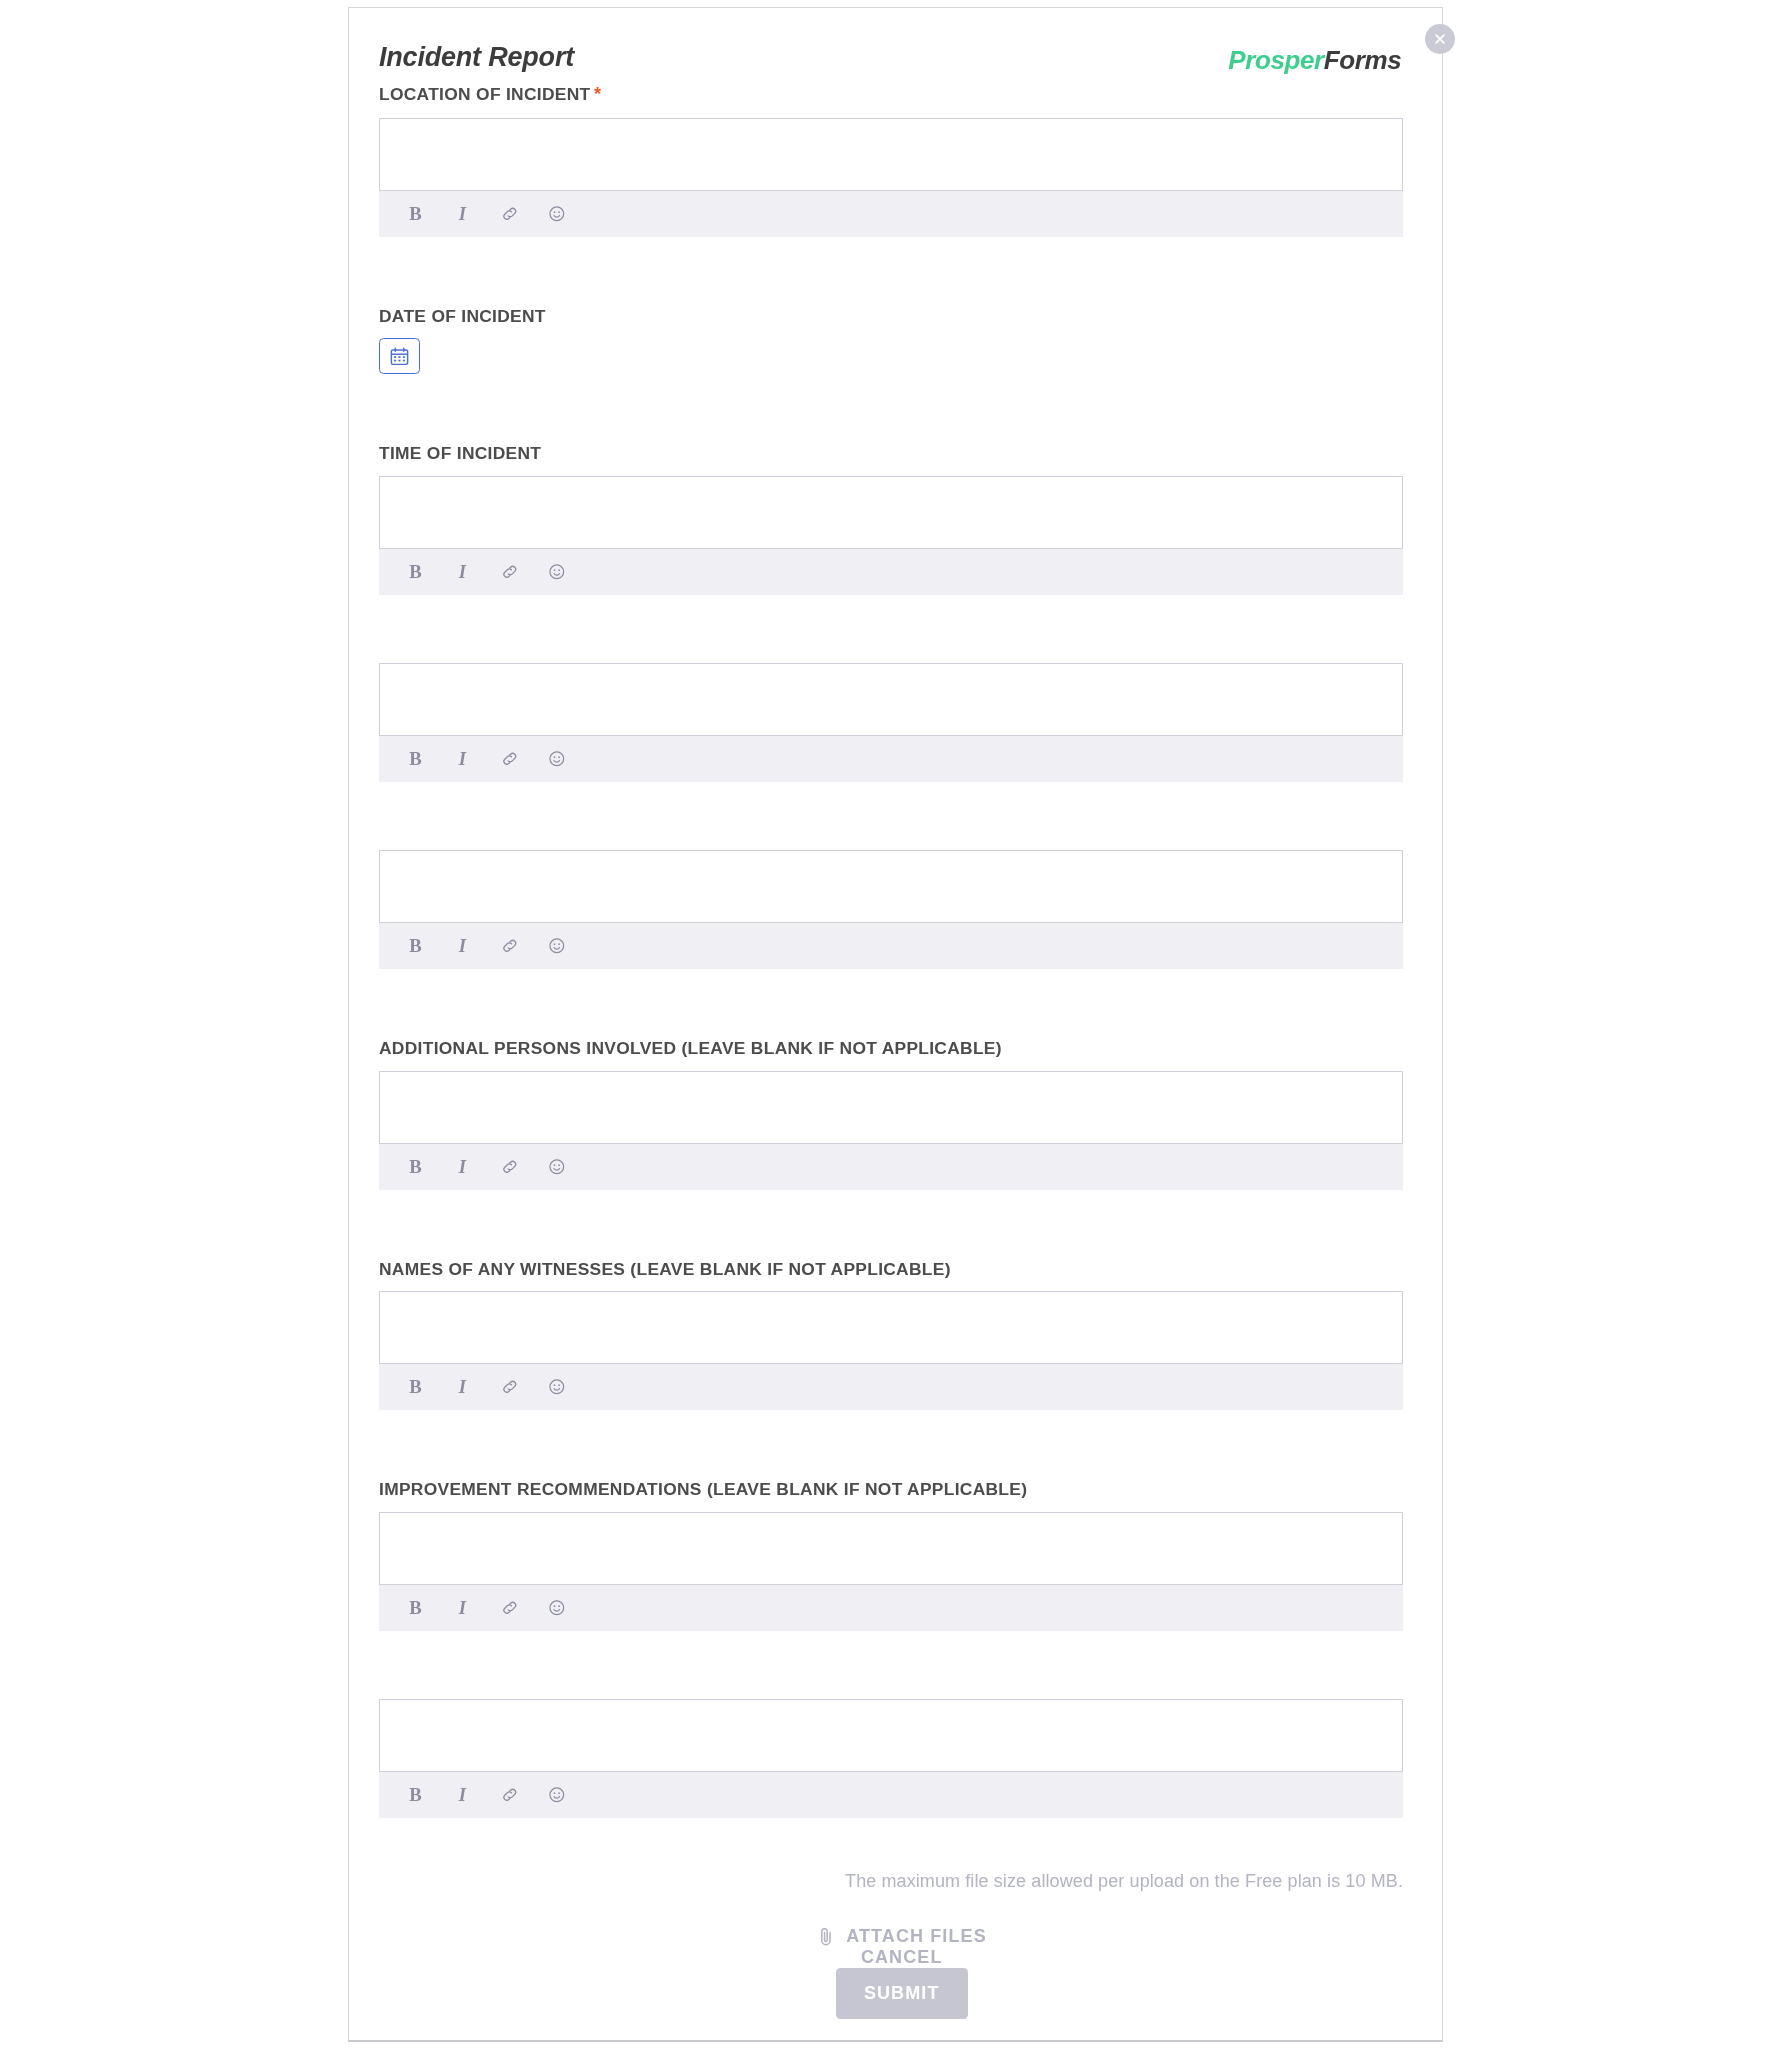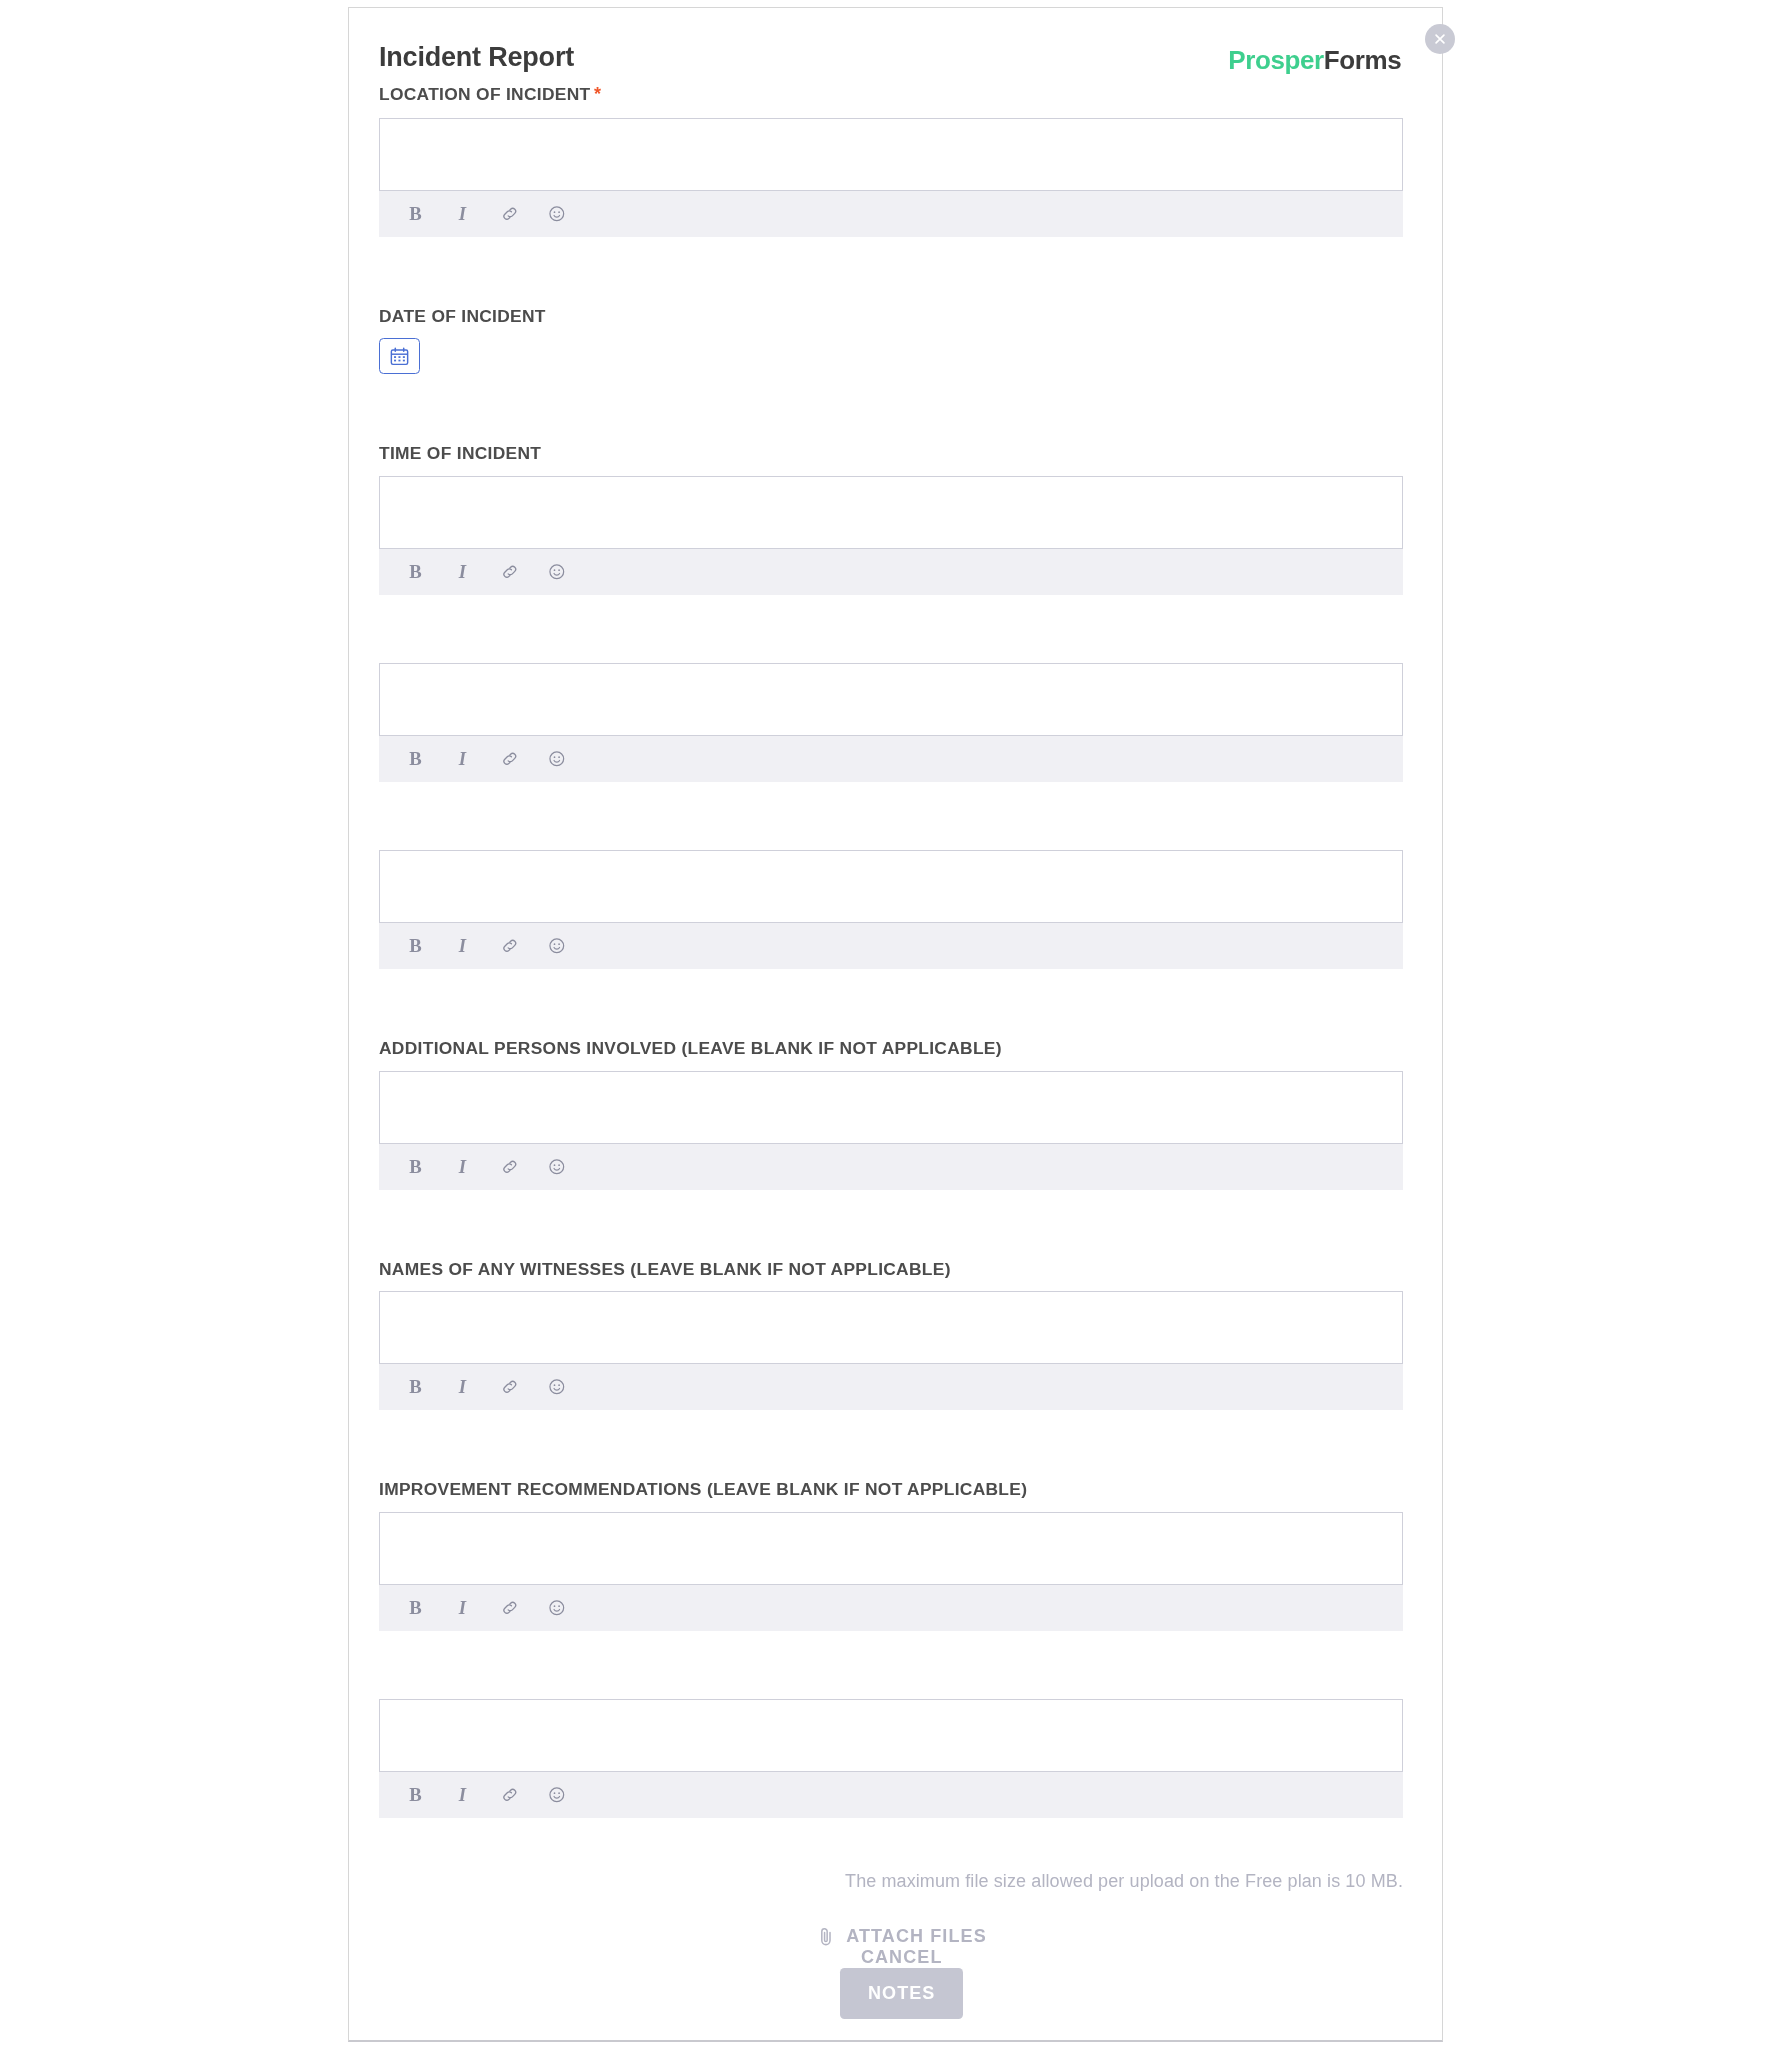--- a/index.html
+++ b/index.html
@@ -32,20 +32,21 @@
   }
 
   #card-inner {
     padding: 34px 39px 0 30px;
   }
 
   
   .header-row {
     position: relative;
     height: 41px;
+    font-style: italic;
   }
   .form-title {
     position: absolute;
     left: 0;
     top: 0;
     font-size: 27px;
     font-weight: bold;
     color: #3c3c3c;
     letter-spacing: -0.2px;
   }
@@ -415,18 +416,18 @@
       <div class="attach">
         <span>
           <svg width="18" height="21.4" viewBox="0 0 20 24" aria-hidden="true">
             <path d="M14.5 7.2 v9.1 a4.6 4.6 0 0 1 -9.2 0 V6.2 a3 3 0 0 1 6 0 v9.8 a1.45 1.45 0 0 1 -2.9 0 V7.4" stroke="#b3b4c2" stroke-width="1.7" fill="none" stroke-linecap="round"></path>
           </svg>
         </span>
         <span>ATTACH FILES</span>
       </div>
       <div class="footer-spacer"></div>
       <div class="cancel-btn">CANCEL</div>
-      <button class="submit-btn">NOTES</button>
+      <button class="submit-btn">SUBMIT</button>
     </div>
 
   </div>
 </div>
 
 
 </body></html>

